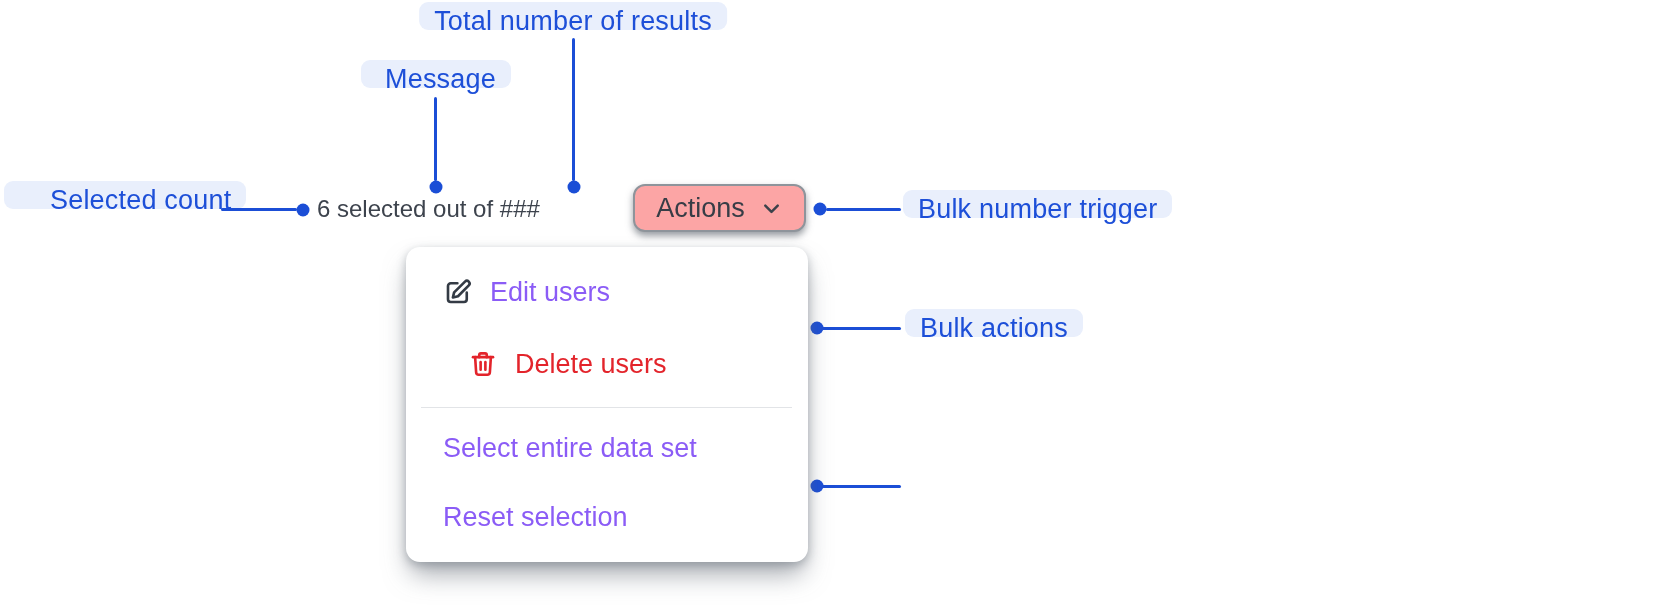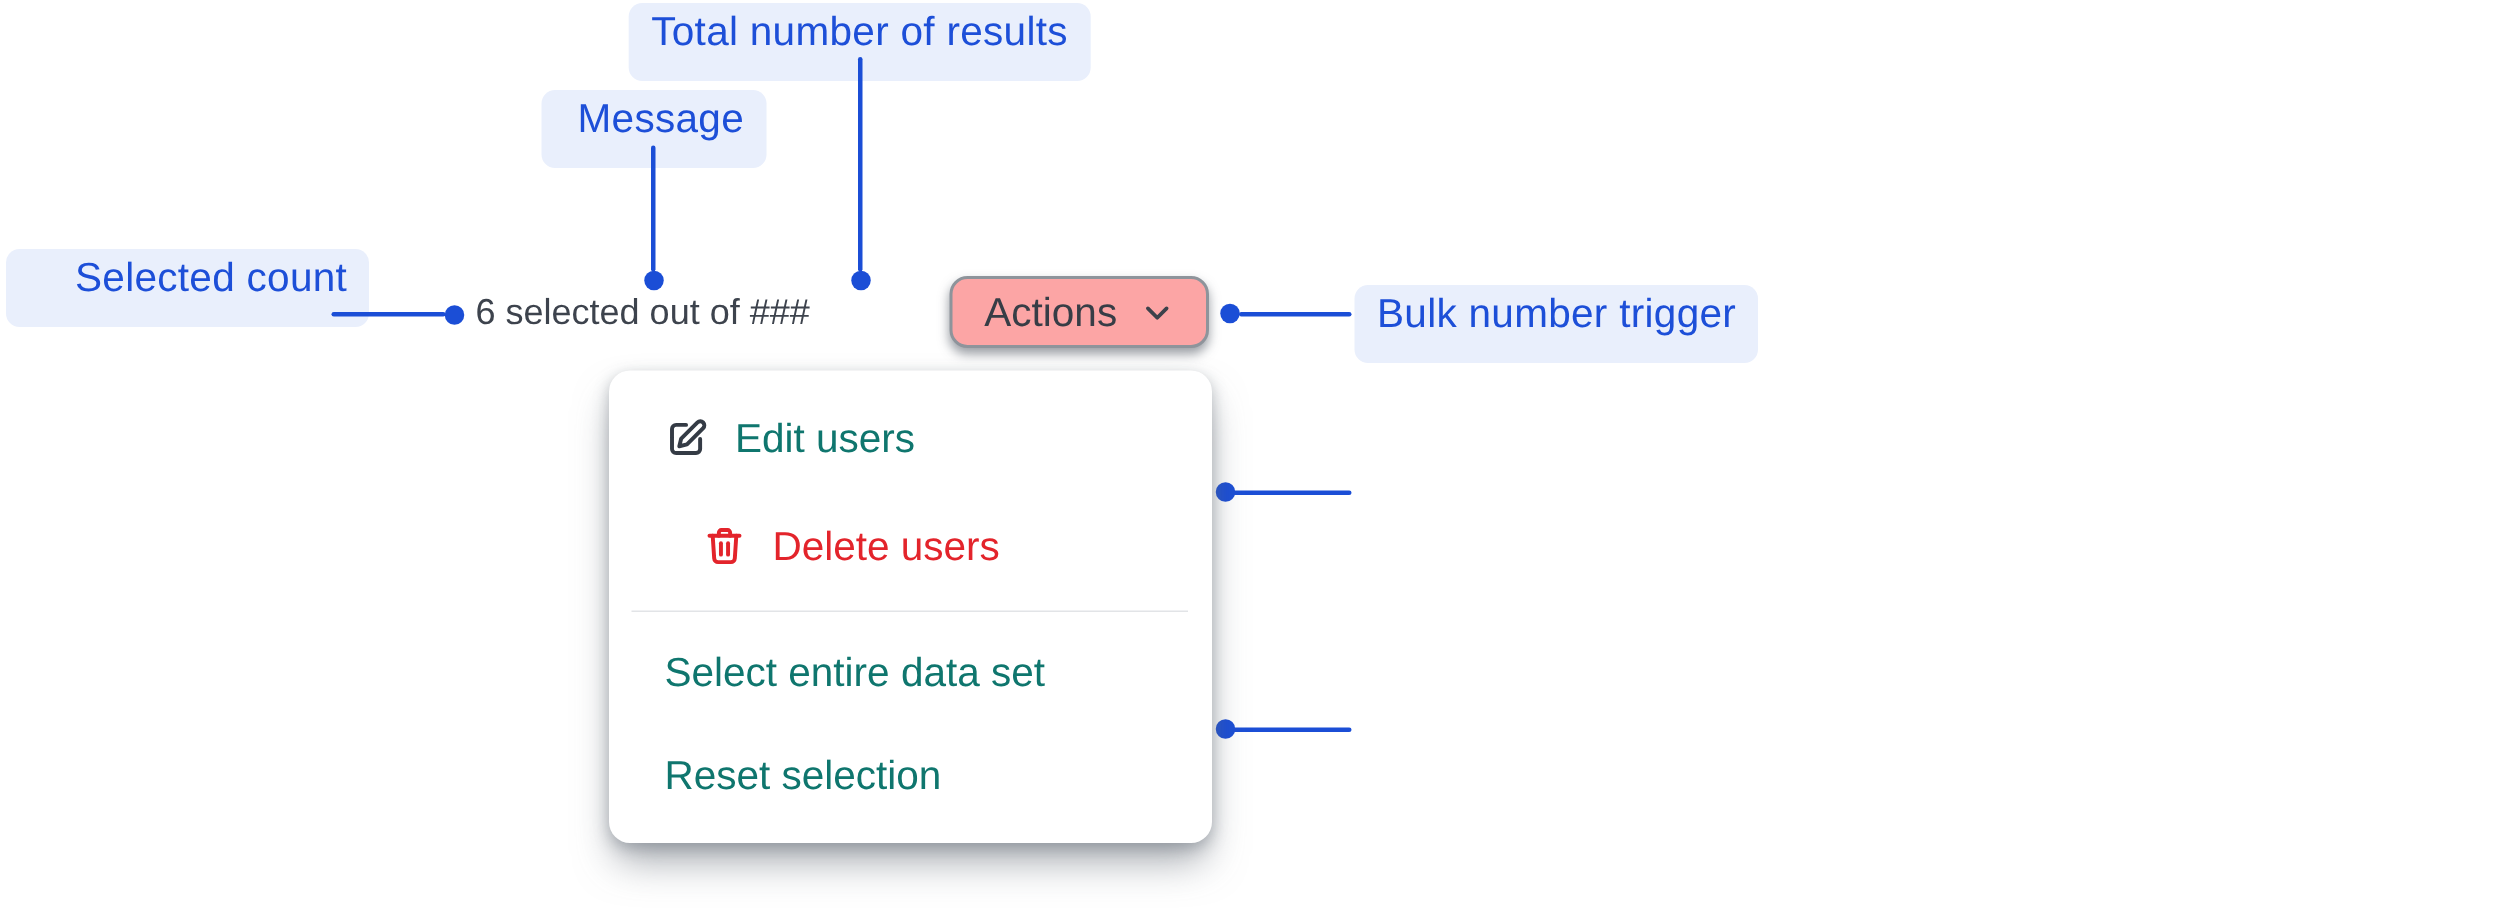--- a/index.html
+++ b/index.html
@@ -6,21 +6,21 @@
   html, body { background: #ffffff; }
   body {
     font-family: "Liberation Sans", "DejaVu Sans", sans-serif;
     width: 1672px; height: 606px; overflow: hidden; position: relative;
   }
   .stage { position: absolute; inset: 0; width: 1672px; height: 606px; }
 
   
   .callout {
     position: absolute;
-    height: 52px; line-height: 38px;
+    height: 28px; line-height: 38px;
     padding: 0 15px;
     background: #e9effc;
     color: #1d4fd8;
     font-size: 27px;
     border-radius: 9px;
     white-space: nowrap;
     letter-spacing: 0.2px;
   }
   .callout.centered { transform: translateX(-50%); }
 
@@ -60,43 +60,44 @@
     position: absolute; left: 406px; top: 247px;
     width: 402px; height: 315px;
     background: #ffffff;
     border-radius: 14px;
     box-shadow: 0 16px 26px -4px rgba(96,104,115,0.55), 0 3px 10px rgba(96,104,115,0.40);
   }
   .menu-item {
     position: absolute; left: 0; width: 100%; height: 72px;
     display: flex; align-items: center;
     padding-left: 37px; gap: 17px;
-    font-size: 27px; color: #0f766e;
+    font-size: 27px; color: #8b5cf6;
     cursor: pointer; white-space: nowrap;
   }
   .menu-item.danger { color: #e3242b; }
   .menu-item .mi-icon { width: 30px; height: 30px; flex: 0 0 auto; display: flex; }
   .menu-divider {
     position: absolute; left: 15px; right: 16px; top: 160px;
     height: 1px; background: #e2e4e7;
   }
 </style>
 </head>
 <body>
 
 <div class="stage">
 
   <div class="callout centered" style="left:573px; top:2px;">Total number of results</div>
 
   <div class="callout centered" style="left:436px; top:60px;padding-left:24px;">Message</div>
 
-  <div class="callout" style="left:4px; top:166px;padding-left:46px;">Selected count</div>
+  <div class="callout" style="left:4px; top:181px;padding-left:46px;">Selected count</div>
 
   <div class="callout" style="left:903px; top:190px;">Bulk number trigger</div>
 
+  <div class="callout" style="left:905px; top:309px;">Bulk actions</div>
 
 
   <div class="conn-v" style="left:572px; top:38px; height:143px;"></div>
   <div class="conn-dot" style="left:574px; top:187px;"></div>
 
   <div class="conn-v" style="left:434px; top:97px; height:84px;"></div>
   <div class="conn-dot" style="left:436px; top:187px;"></div>
 
   <div class="conn-h" style="left:221px; top:208px; width:76px;"></div>
   <div class="conn-dot" style="left:303px; top:210px;"></div>

